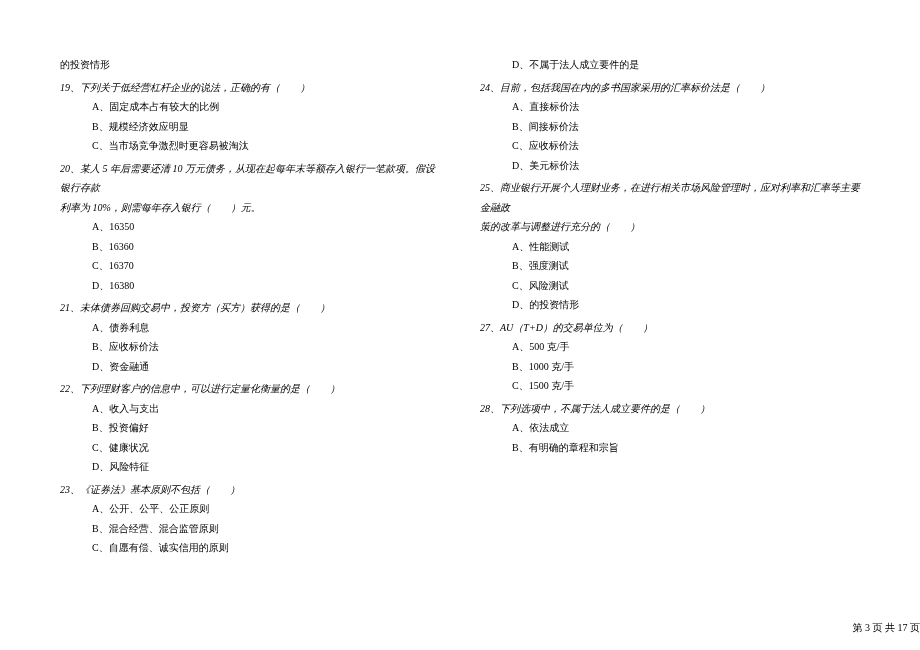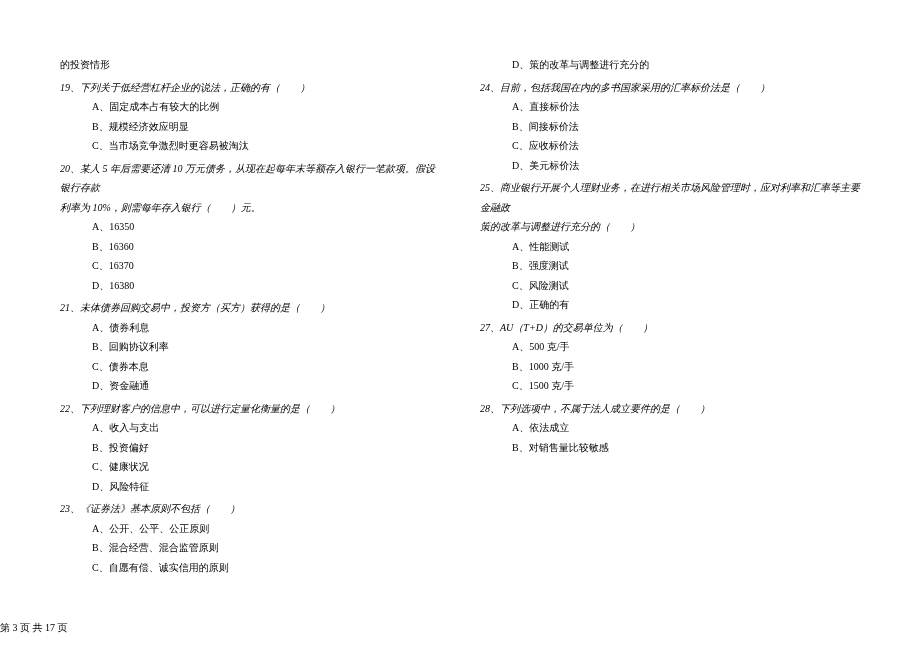--- a/index.html
+++ b/index.html
@@ -37,21 +37,21 @@
     }
     .option {
       padding-left: 32px;
       display: block;
     }
     .footer {
       position: absolute;
       bottom: 15px;
       left: 0;
       right: 0;
-      text-align: left;
+      text-align: right;
       font-size: 10px;
     }
   </style>
 </head>
 <body>
 
 <div class="content">
   <div class="column">
     <div class="continued">的投资情形</div>
 
@@ -67,70 +67,69 @@
       <span class="question-stem">利率为 10%，则需每年存入银行（　　）元。</span>
       <span class="option">A、16350</span>
       <span class="option">B、16360</span>
       <span class="option">C、16370</span>
       <span class="option">D、16380</span>
     </div>
 
     <div class="question">
       <span class="question-stem"><span>21、</span><span>未体债券回购交易中，投资方（买方）获得的是（　　）</span></span>
       <span class="option">A、债券利息</span>
-      <span class="option">B、回购协议利率</span>
-      <span class="option">C、债券本息</span>
+      <span class="option">B、应收标价法</span>
       <span class="option">D、资金融通</span>
     </div>
 
     <div class="question">
       <span class="question-stem"><span>22、</span><span>下列理财客户的信息中，可以进行定量化衡量的是（　　）</span></span>
       <span class="option">A、收入与支出</span>
       <span class="option">B、投资偏好</span>
       <span class="option">C、健康状况</span>
       <span class="option">D、风险特征</span>
     </div>
 
     <div class="question">
       <span class="question-stem"><span>23、</span><span>《证券法》基本原则不包括（　　）</span></span>
       <span class="option">A、公开、公平、公正原则</span>
       <span class="option">B、混合经营、混合监管原则</span>
       <span class="option">C、自愿有偿、诚实信用的原则</span>
     </div>
   </div>
 
   <div class="column">
-    <span class="option">D、策的改革与调整进行充分的</span>
+    <span class="option">D、不属于法人成立要件的是</span>
 
     <div class="question">
       <span class="question-stem"><span>24、</span><span>目前，包括我国在内的多书国家采用的汇率标价法是（　　）</span></span>
       <span class="option">A、直接标价法</span>
       <span class="option">B、间接标价法</span>
       <span class="option">C、应收标价法</span>
       <span class="option">D、美元标价法</span>
     </div>
 
     <div class="question">
       <span class="question-stem"><span>25、</span><span>商业银行开展个人理财业务，在进行相关市场风险管理时，应对利率和汇率等主要金融政</span></span>
       <span class="question-stem">策的改革与调整进行充分的（　　）</span>
       <span class="option">A、性能测试</span>
       <span class="option">B、强度测试</span>
       <span class="option">C、风险测试</span>
-      <span class="option">D、正确的有</span>
+      <span class="option">D、的投资情形</span>
     </div>
 
 
     <div class="question">
       <span class="question-stem"><span>27、</span><span>AU（T+D）的交易单位为（　　）</span></span>
       <span class="option">A、500 克/手</span>
       <span class="option">B、1000 克/手</span>
       <span class="option">C、1500 克/手</span>
     </div>
 
     <div class="question">
       <span class="question-stem"><span>28、</span><span>下列选项中，不属于法人成立要件的是（　　）</span></span>
       <span class="option">A、依法成立</span>
-      <span class="option">B、对销售量比较敏感</span>
+      <span class="option">B、有明确的章程和宗旨</span>
     </div>
   </div>
 </div>
 
 <div class="footer">第 3 页 共 17 页</div>
 
 </body></html>

